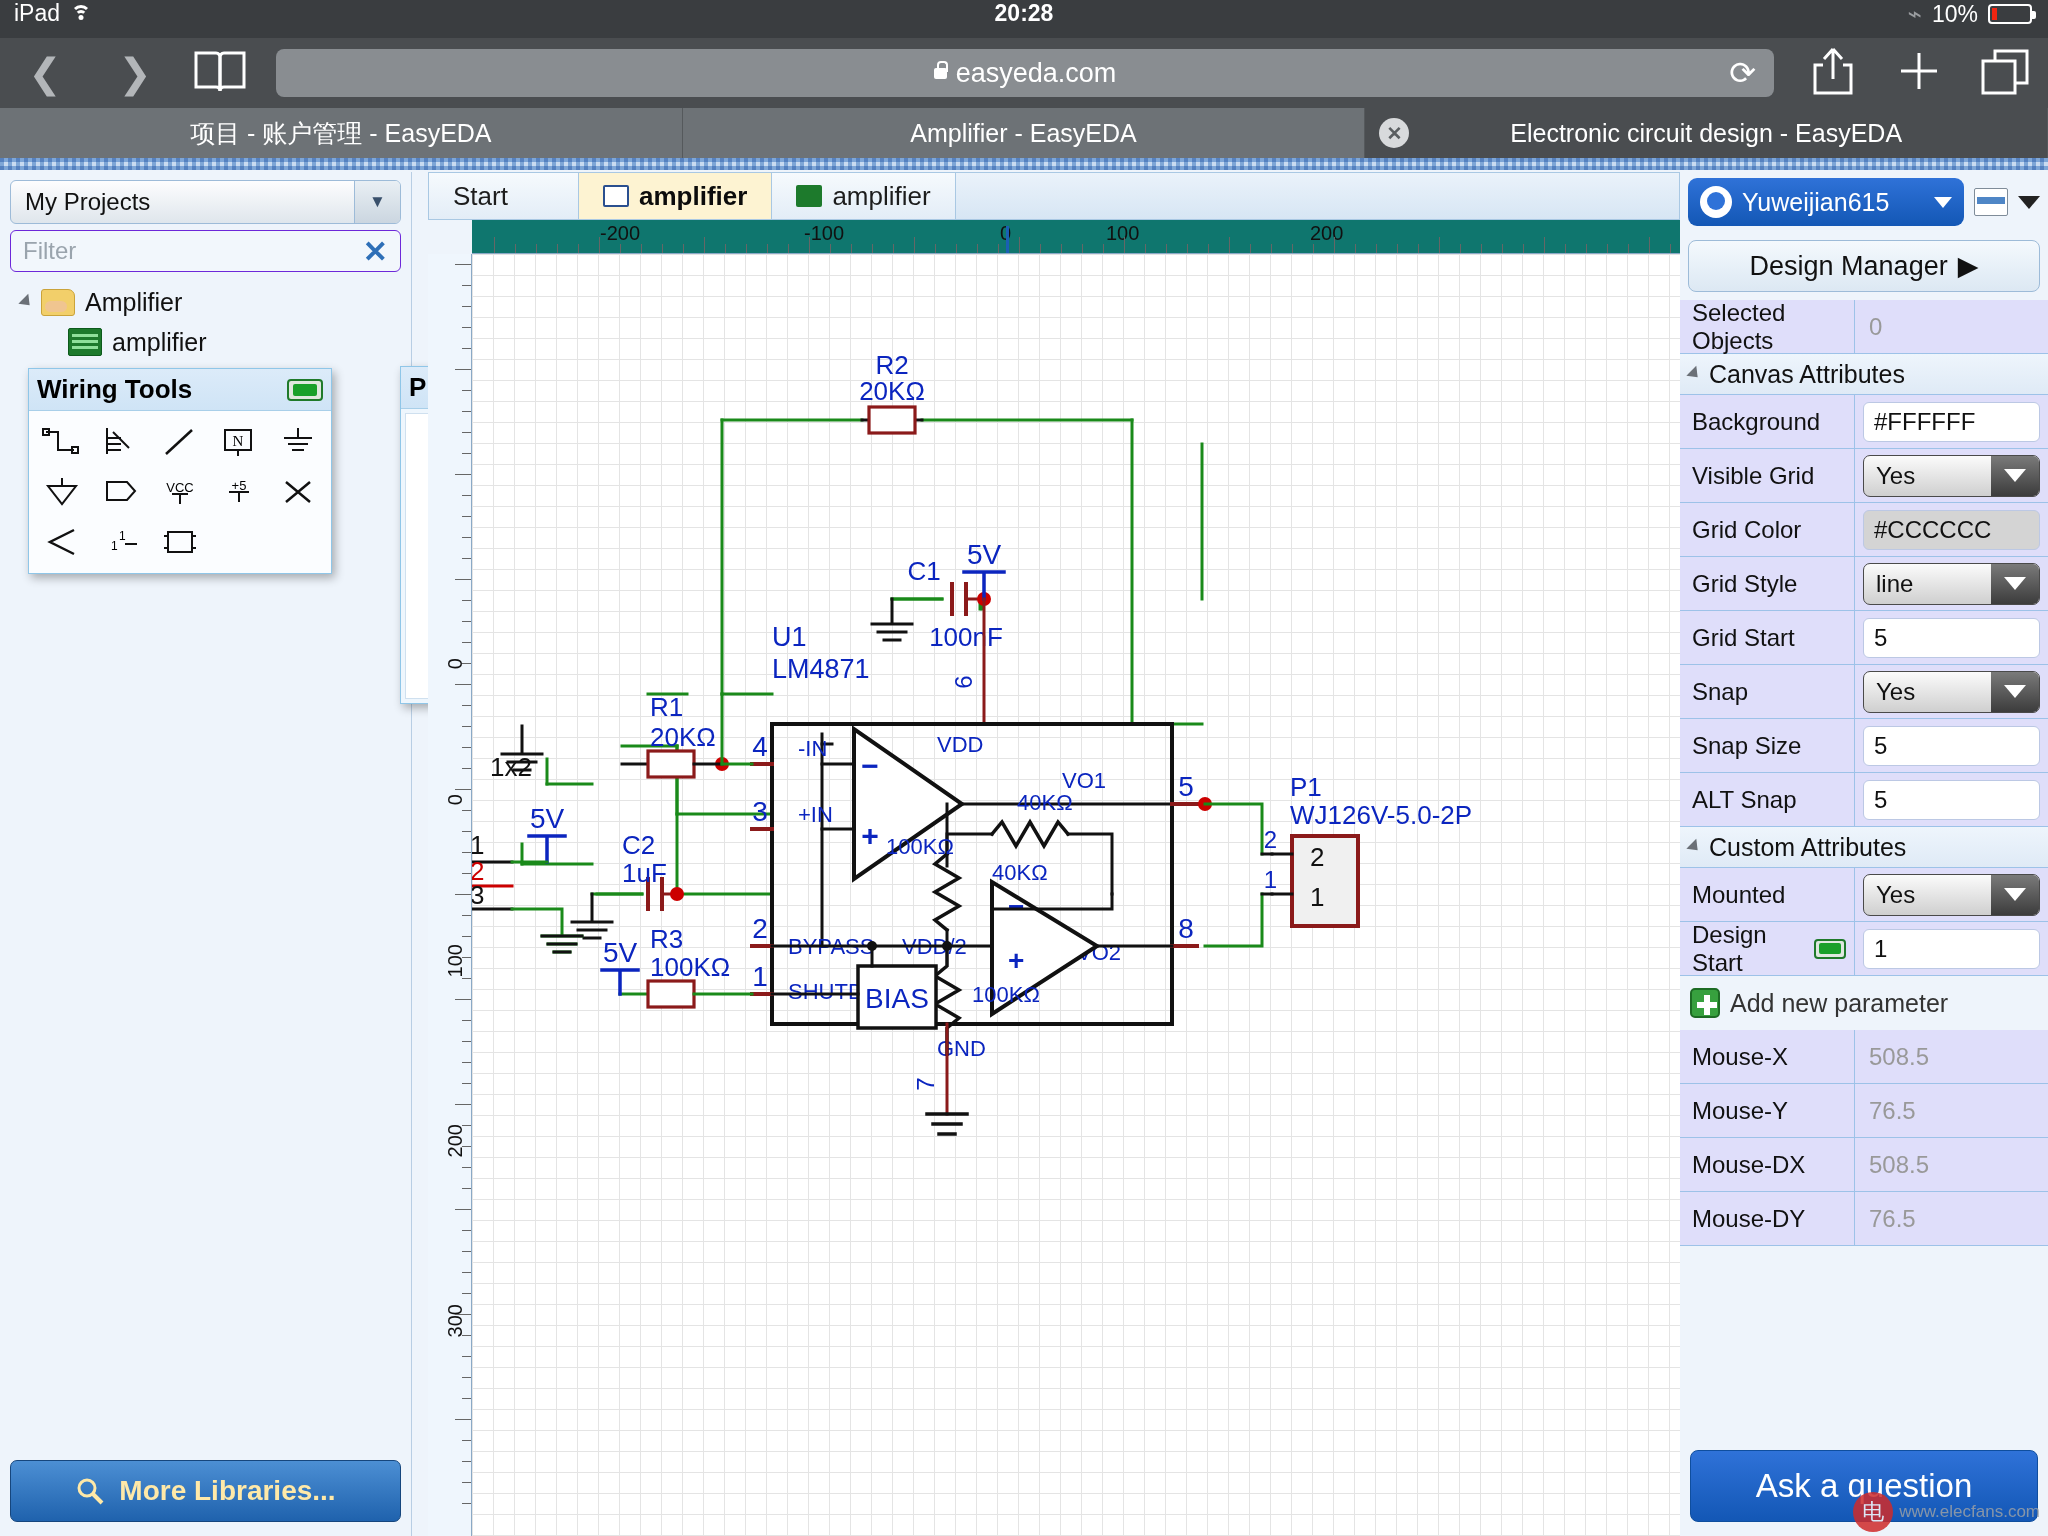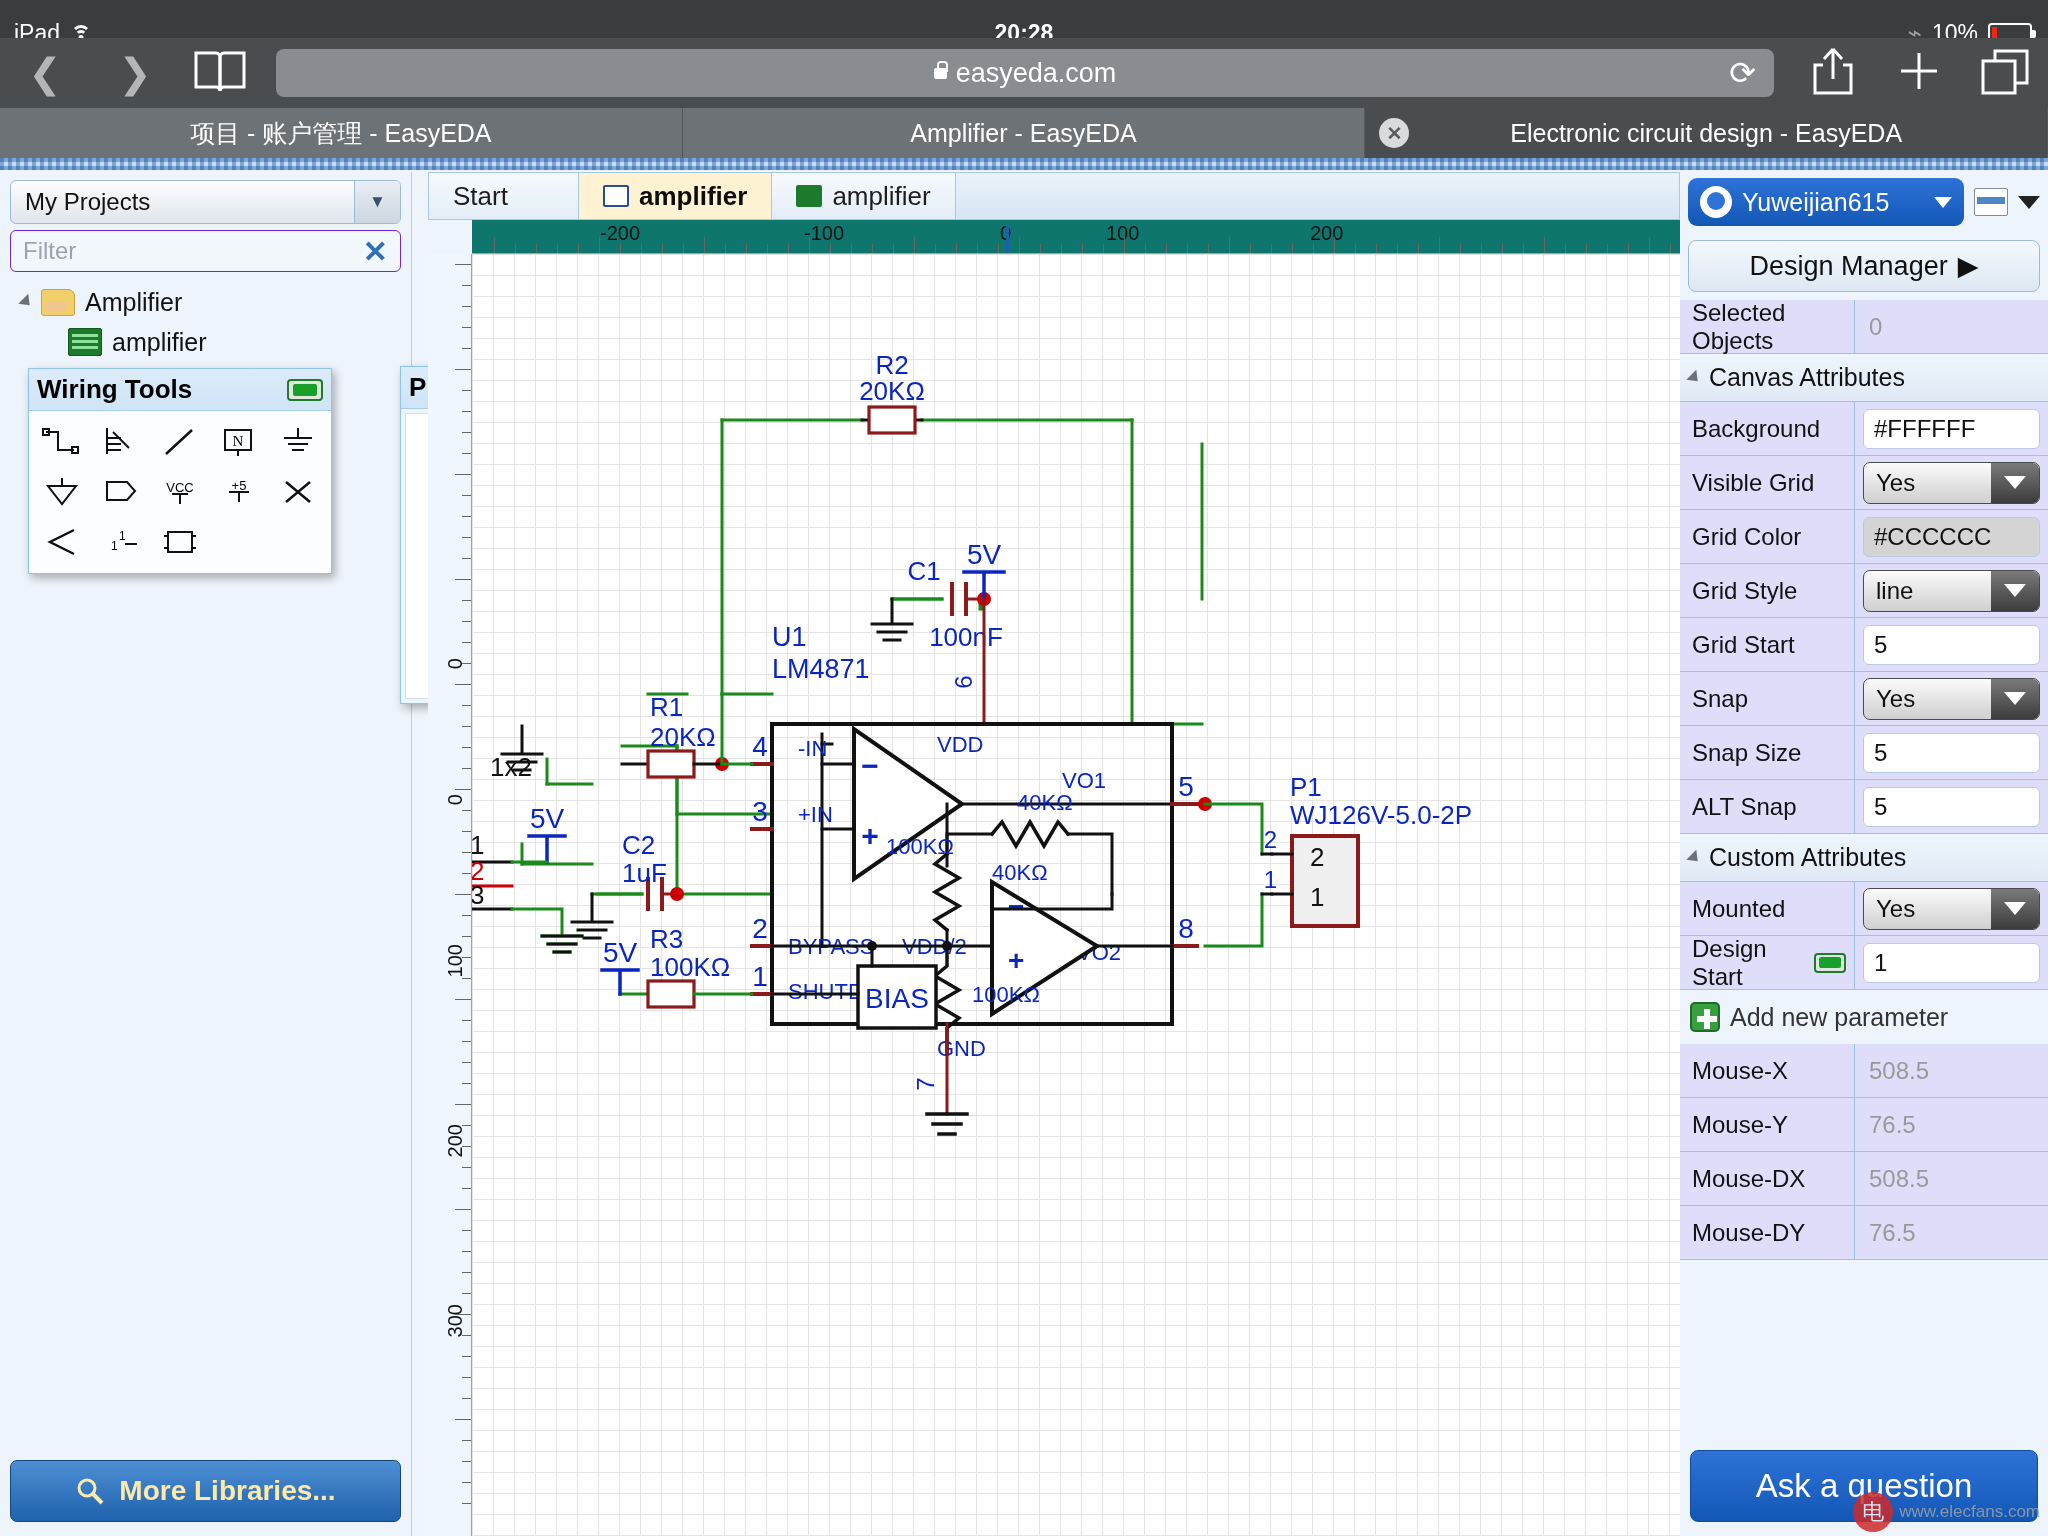--- a/index.html
+++ b/index.html
@@ -6,21 +6,21 @@
   html, body { margin:0; padding:0; }
   body {
     width:2048px; height:1536px; overflow:hidden;
     font-family:"Liberation Sans", sans-serif;
     background:#fff;
   }
   
   #statusbar{
     position:absolute; left:0; top:0; width:2048px; height:47px;
     background:#3a3d40; color:#fff; font-size:23px;
-    display:flex; align-items:flex-end;
+    display:flex; align-items:flex-start;
   }
   #sb-left{ display:flex; align-items:center; gap:10px; padding-left:14px; }
   #sb-center{ position:absolute; left:0; right:0; text-align:center; font-weight:bold; }
   #sb-right{ position:absolute; right:16px; display:flex; align-items:center; gap:10px; }
   .wifi{ width:22px; height:18px; position:relative; }
   .wifi i{ position:absolute; border:3px solid #fff; border-bottom:none;
            border-left-color:transparent; border-right-color:transparent;
            border-radius:50% 50% 0 0 / 100% 100% 0 0; left:50%; transform:translateX(-50%); }
   .wifi i.a{ width:20px;height:10px; top:0; }
   .wifi i.b{ width:12px;height:6px; top:5px; }
@@ -178,21 +178,21 @@
   .proprow .v{ flex:1; background:#dfdefa; display:flex; align-items:center; padding:0 8px; }
   .vtext{ font-size:24px; color:#999; padding-left:6px; }
   .vinput{ flex:1; height:40px; background:#fff; border:1px solid #bcc8e4; border-radius:6px;
            display:flex; align-items:center; padding-left:10px; font-size:24px; color:#111; }
   .vinput.grey{ background:#d4d4d4; }
   .vselect{ flex:1; height:42px; border:1px solid #4a4a4a; border-radius:7px; overflow:hidden;
             display:flex; background:linear-gradient(#fbfbfb,#cfcfcf); }
   .vselect .sv{ flex:1; display:flex; align-items:center; padding-left:12px; font-size:24px; color:#111; }
   .vselect .sa{ width:48px; background:linear-gradient(#7a7a7a,#3c3c3c); display:flex;
                 align-items:center; justify-content:center; }
-  .sechdr{ height:48px; background:linear-gradient(#eef5fc,#dfeaf6); display:flex; align-items:center;
+  .sechdr{ height:41px; background:linear-gradient(#eef5fc,#dfeaf6); display:flex; align-items:center;
            gap:10px; padding-left:10px; font-size:25px; color:#111; border-bottom:1px solid #9dc2e8;}
   .tri2{ width:0;height:0; border-left:9px solid #6b7077; border-top:7px solid transparent;
          border-bottom:7px solid transparent; transform:rotate(45deg); }
   #addparam{ display:flex; align-items:center; gap:10px; padding:12px 10px; font-size:25px; color:#333;border-radius:20px; }
   .plus{ width:30px;height:30px; background:#37a03e; border:2px solid #1d6b24; border-radius:5px;
          position:relative; }
   .plus:before,.plus:after{ content:""; position:absolute; background:#fff; }
   .plus:before{ left:12px; top:5px; width:6px; height:20px; }
   .plus:after{ left:5px; top:12px; width:20px; height:6px; }
   #askq{

